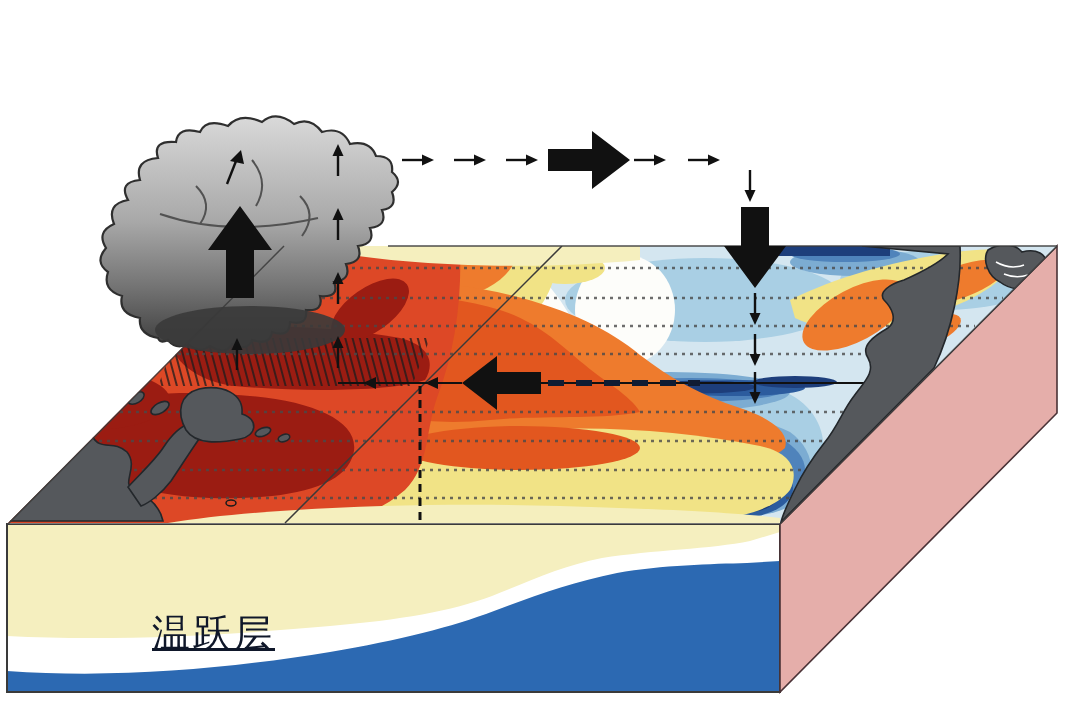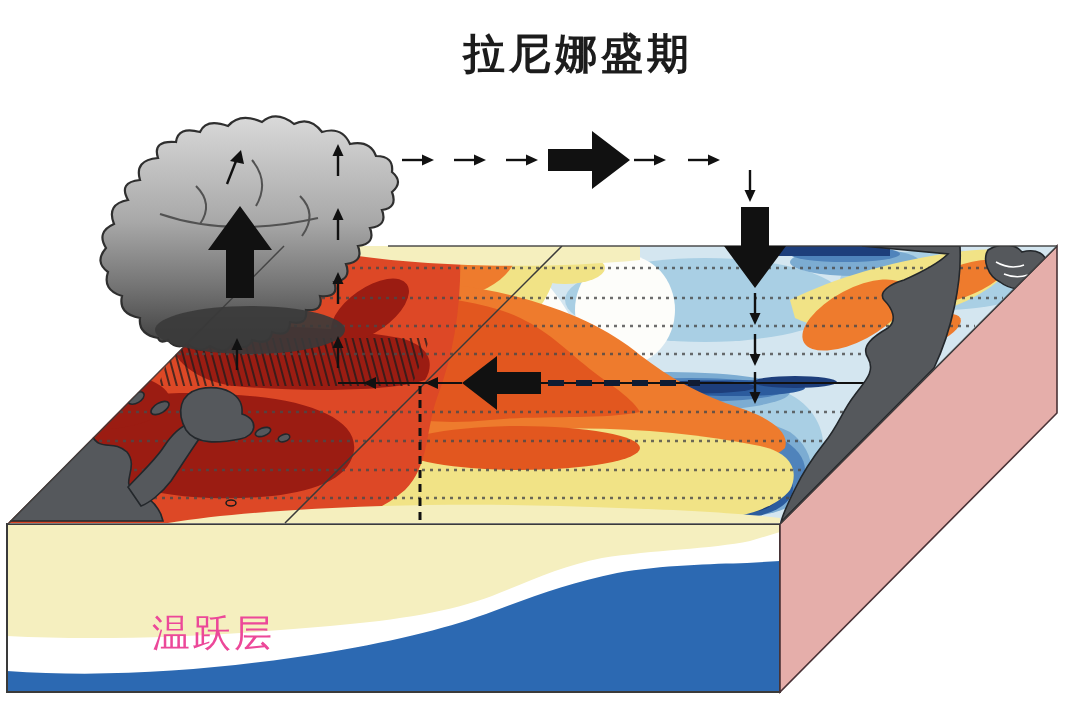--- a/index.html
+++ b/index.html
@@ -2,21 +2,21 @@
 <html><head>
 <meta charset="utf-8">
 <style>
   html,body{margin:0;padding:0;background:#ffffff;}
   #stage{position:relative;width:1080px;height:703px;background:#ffffff;overflow:hidden;
          font-family:"Liberation Sans","DejaVu Sans",sans-serif;}
   #stage svg{position:absolute;left:0;top:0;}
   .diagram-title{position:absolute;left:578px;top:26px;transform:translateX(-50%);
     font-size:42px;font-weight:bold;letter-spacing:4px;color:#1c1c1c;white-space:nowrap;}
   .thermocline-label{position:absolute;left:152px;top:608px;font-size:38px;
-    color:#ec4899;letter-spacing:3px;white-space:nowrap;}
+    color:#0f172a;letter-spacing:3px;white-space:nowrap;text-decoration:underline;}
 </style>
 </head>
 <body>
 
 <div id="stage">
 <svg width="1080" height="703" viewBox="0 0 1080 703">
   <defs>
     <linearGradient id="cg" x1="0" y1="0" x2="0" y2="1">
       <stop offset="0" stop-color="#d9d9d9"></stop>
       <stop offset="0.45" stop-color="#a8a8a8"></stop>
@@ -212,15 +212,14 @@
         <use href="#sa" transform="translate(237,370) rotate(-90)"></use>
       </g>
 
       <polygon stroke="none" points="462,383 497,356 497,372 541,372 541,394 497,394 497,410"></polygon>
       <path d="M376,377 L363,383 L376,389 Z" stroke="none"></path>
       <path d="M438,377 L425,383 L438,389 Z" stroke="none"></path>
     </g>
   </g>
 </svg>
 
-<div class="diagram-title">拉尼娜盛期</div>
 <div class="thermocline-label">温跃层</div>
 </div>
 
 </body></html>

